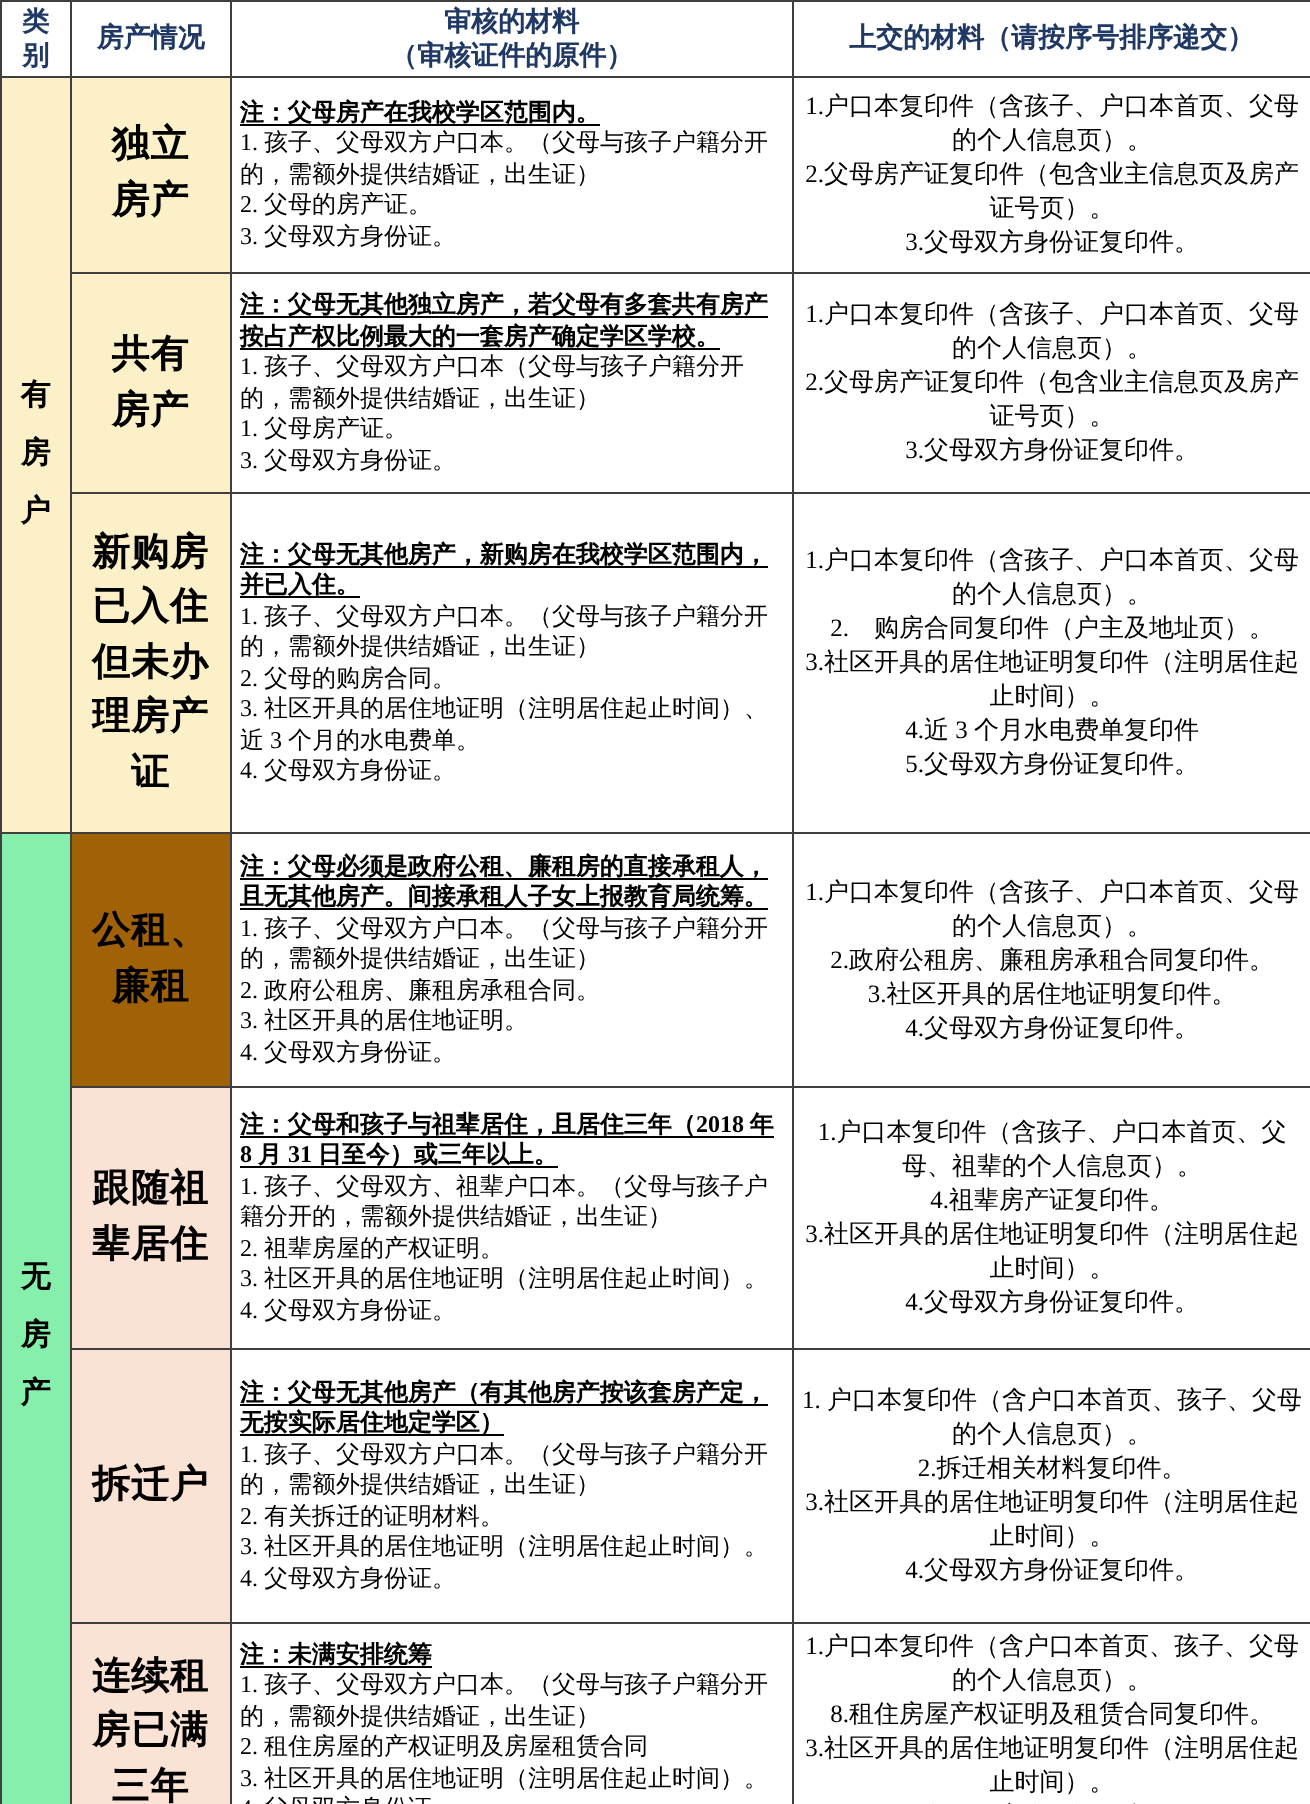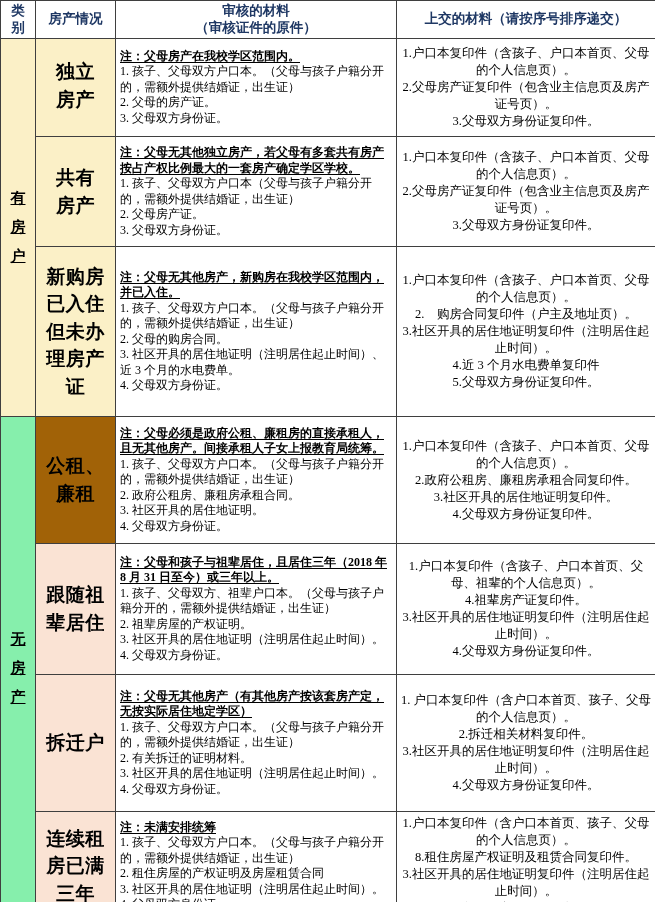--- a/index.html
+++ b/index.html
@@ -29,21 +29,21 @@
     white-space:pre-line;
     padding:2px;
     border-bottom:2px solid #3f3f3f;
   }
   
   tr.r0{height:98px;} tr.r1{height:110px;} tr.r2{height:170px;}
   tr.r3{height:127px;} tr.r4{height:131px;} tr.r5{height:137px;}
   tr.r6{height:109px;padding-left:48px;}
   
   td.cell-group{text-align:center;font-weight:bold;font-size:15px;padding:0;}
-  td.cell-group .vert{width:1.1em;margin:4px auto;line-height:1.95;letter-spacing:0;text-decoration:underline;}
+  td.cell-group .vert{width:1.1em;margin:4px auto;line-height:1.95;letter-spacing:0;}
   
   td.cell-prop{
     text-align:center;font-weight:bold;font-size:19px;
     line-height:1.45;white-space:pre-line;letter-spacing:.5px;padding:0 2px;
   }
   
   td.cell-audit, td.cell-submit{vertical-align:top;padding:2px 5px 2px 6px;background:#fff;}
   td.cell-audit p{margin:0;font-size:12px;line-height:15.5px;}
   td.cell-audit p.note{
     font-weight:bold;
@@ -93,21 +93,21 @@
         <p>3.父母双方身份证复印件。</p>
       </td>
     </tr>
 
     <tr class="r1">
       <td class="cell-prop" style="background-color: rgb(251, 240, 199);">共有
 房产</td>
       <td class="cell-audit">
         <p class="note">注：父母无其他独立房产，若父母有多套共有房产按占产权比例最大的一套房产确定学区学校。</p>
         <p>1. 孩子、父母双方户口本（父母与孩子户籍分开的，需额外提供结婚证，出生证）</p>
-        <p>2. 父母房产证。</p>
+        <p>1. 父母房产证。</p>
         <p>3. 父母双方身份证。</p>
       </td>
       <td class="cell-submit">
         <p>1.户口本复印件（含孩子、户口本首页、父母的个人信息页）。</p>
         <p>2.父母房产证复印件（包含业主信息页及房产证号页）。</p>
         <p>3.父母双方身份证复印件。</p>
       </td>
     </tr>
 
     <tr class="r2">

